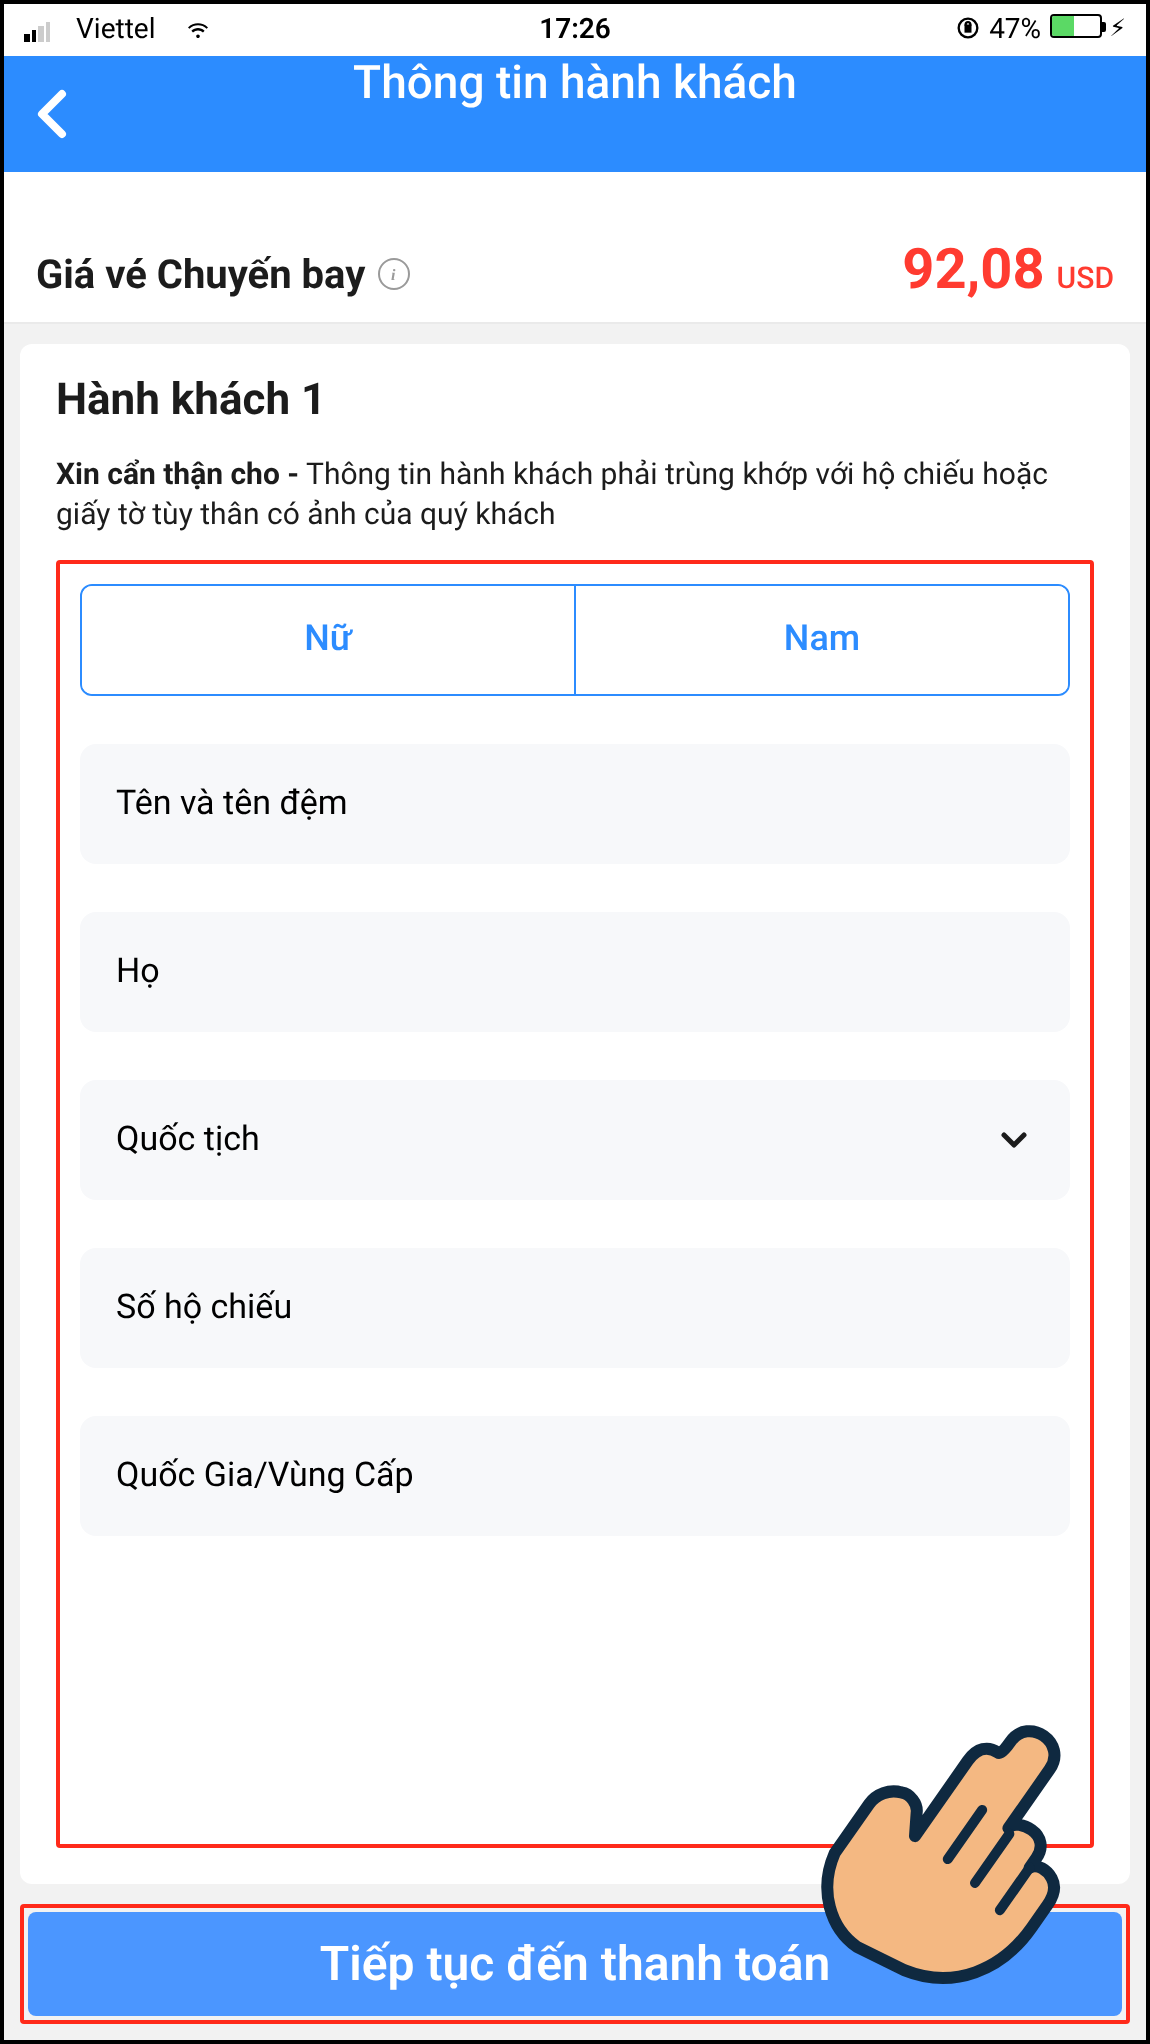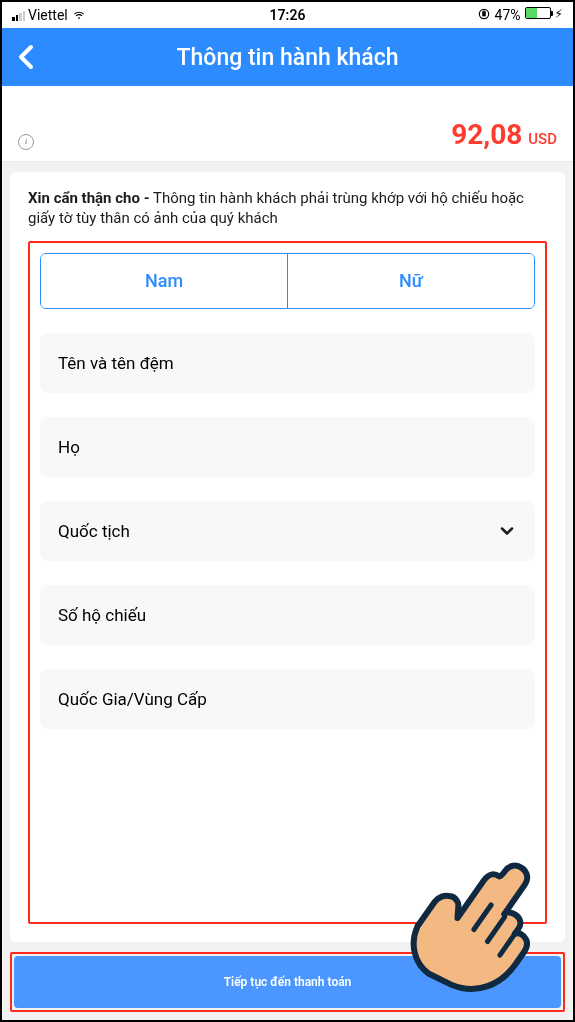--- a/index.html
+++ b/index.html
@@ -31,21 +31,21 @@
       display: flex;
       align-items: center;
       justify-content: space-between;
       padding: 0 10px;
       font-size: 14px;
       color: #000;
     }
     .status-left {
       display: flex;
       align-items: center;
-      gap: 3px;
+      gap: 13px;
     }
     .signal-bars {
       display: flex;
       align-items: flex-end;
       gap: 1px;
       height: 12px;
     }
     .signal-bars span {
       width: 2.5px;
       background: #ccc;
@@ -91,21 +91,20 @@
       border-radius: 1px 0 0 1px;
     }
     .orientation-icon {
       width: 14px;
       height: 14px;
     }
     .top-nav {
       background: #2c8cff;
       height: 58px;
       display: flex;
-      align-items: center;
       position: relative;
     }
     .back-btn {
       width: 48px;
       height: 100%;
       display: flex;
       align-items: center;
       justify-content: center;
       color: #fff;
     }
@@ -251,21 +250,21 @@
       padding: 2px;
     }
     .continue-btn {
       background: #4b96ff;
       height: 52px;
       border-radius: 4px;
       display: flex;
       align-items: center;
       justify-content: center;
       color: #fff;
-      font-size: 12px;
+      font-size: 24px;
       font-weight: 600;
     }
     .hand-cursor {
       position: absolute;
       right: 36px;
       bottom: 8px;
       width: 130px;
       height: 170px;
       pointer-events: none;
     }
@@ -307,38 +306,40 @@
       <svg width="18" height="28" viewBox="0 0 18 28" fill="none" stroke="#fff" stroke-width="4" stroke-linecap="round" stroke-linejoin="round">
         <polyline points="14,4 4,14 14,24"></polyline>
       </svg>
     </div>
     <div class="nav-title">Thông tin hành khách</div>
   </div>
 
   <div class="price-section">
     <div class="price-row">
       <div class="price-label">
+        <span>Giá vé Chuyến bay</span>
         <span class="info-circle">i</span>
       </div>
       <div class="price-value">
         <span class="price-amount">92,08</span>
         <span class="price-currency">USD</span>
       </div>
     </div>
   </div>
 
   <div class="content">
     <div class="card">
+      <div class="card-title">Hành khách 1</div>
       <div class="notice">
         <b>Xin cẩn thận cho -</b><span> Thông tin hành khách phải trùng khớp với hộ chiếu hoặc giấy tờ tùy thân có ảnh của quý khách</span>
       </div>
       <div class="highlight-box">
         <div class="gender-seg">
+          <div class="gender-opt">Nữ</div>
           <div class="gender-opt">Nam</div>
-          <div class="gender-opt">Nữ</div>
         </div>
 
         <div class="field">
           <span>Tên và tên đệm</span>
         </div>
         <div class="field">
           <span>Họ</span>
         </div>
         <div class="field">
           <span>Quốc tịch</span>

